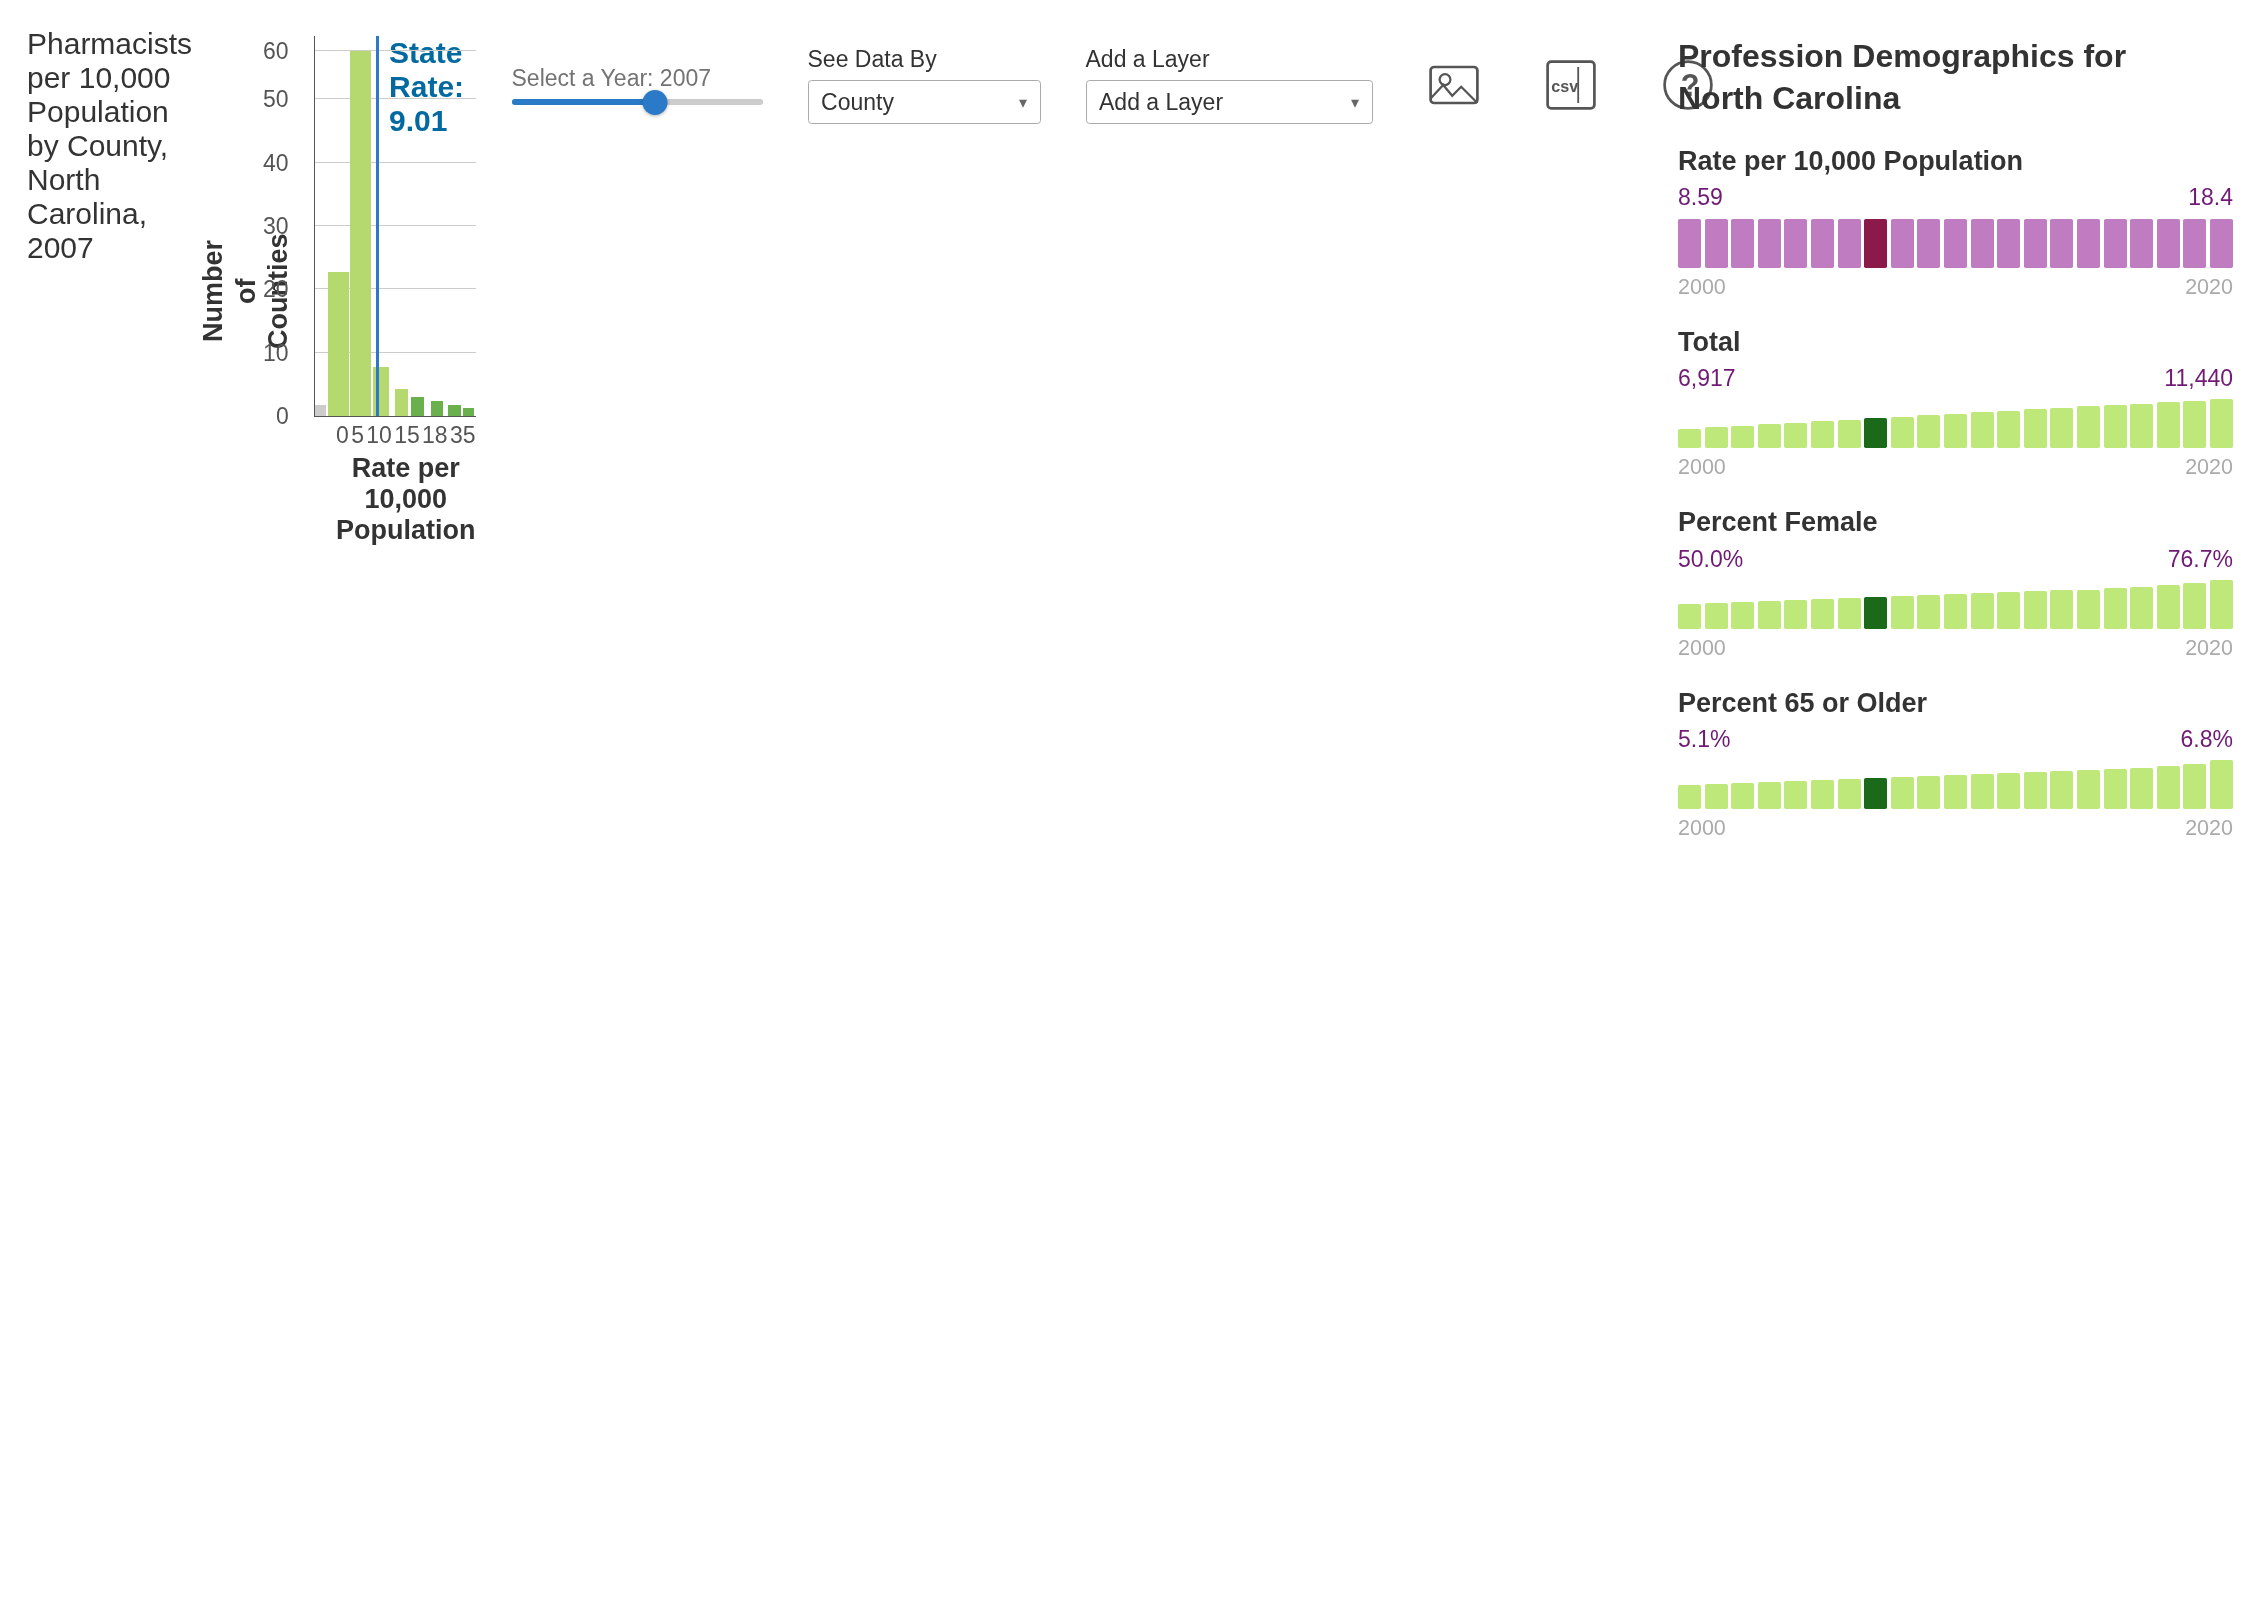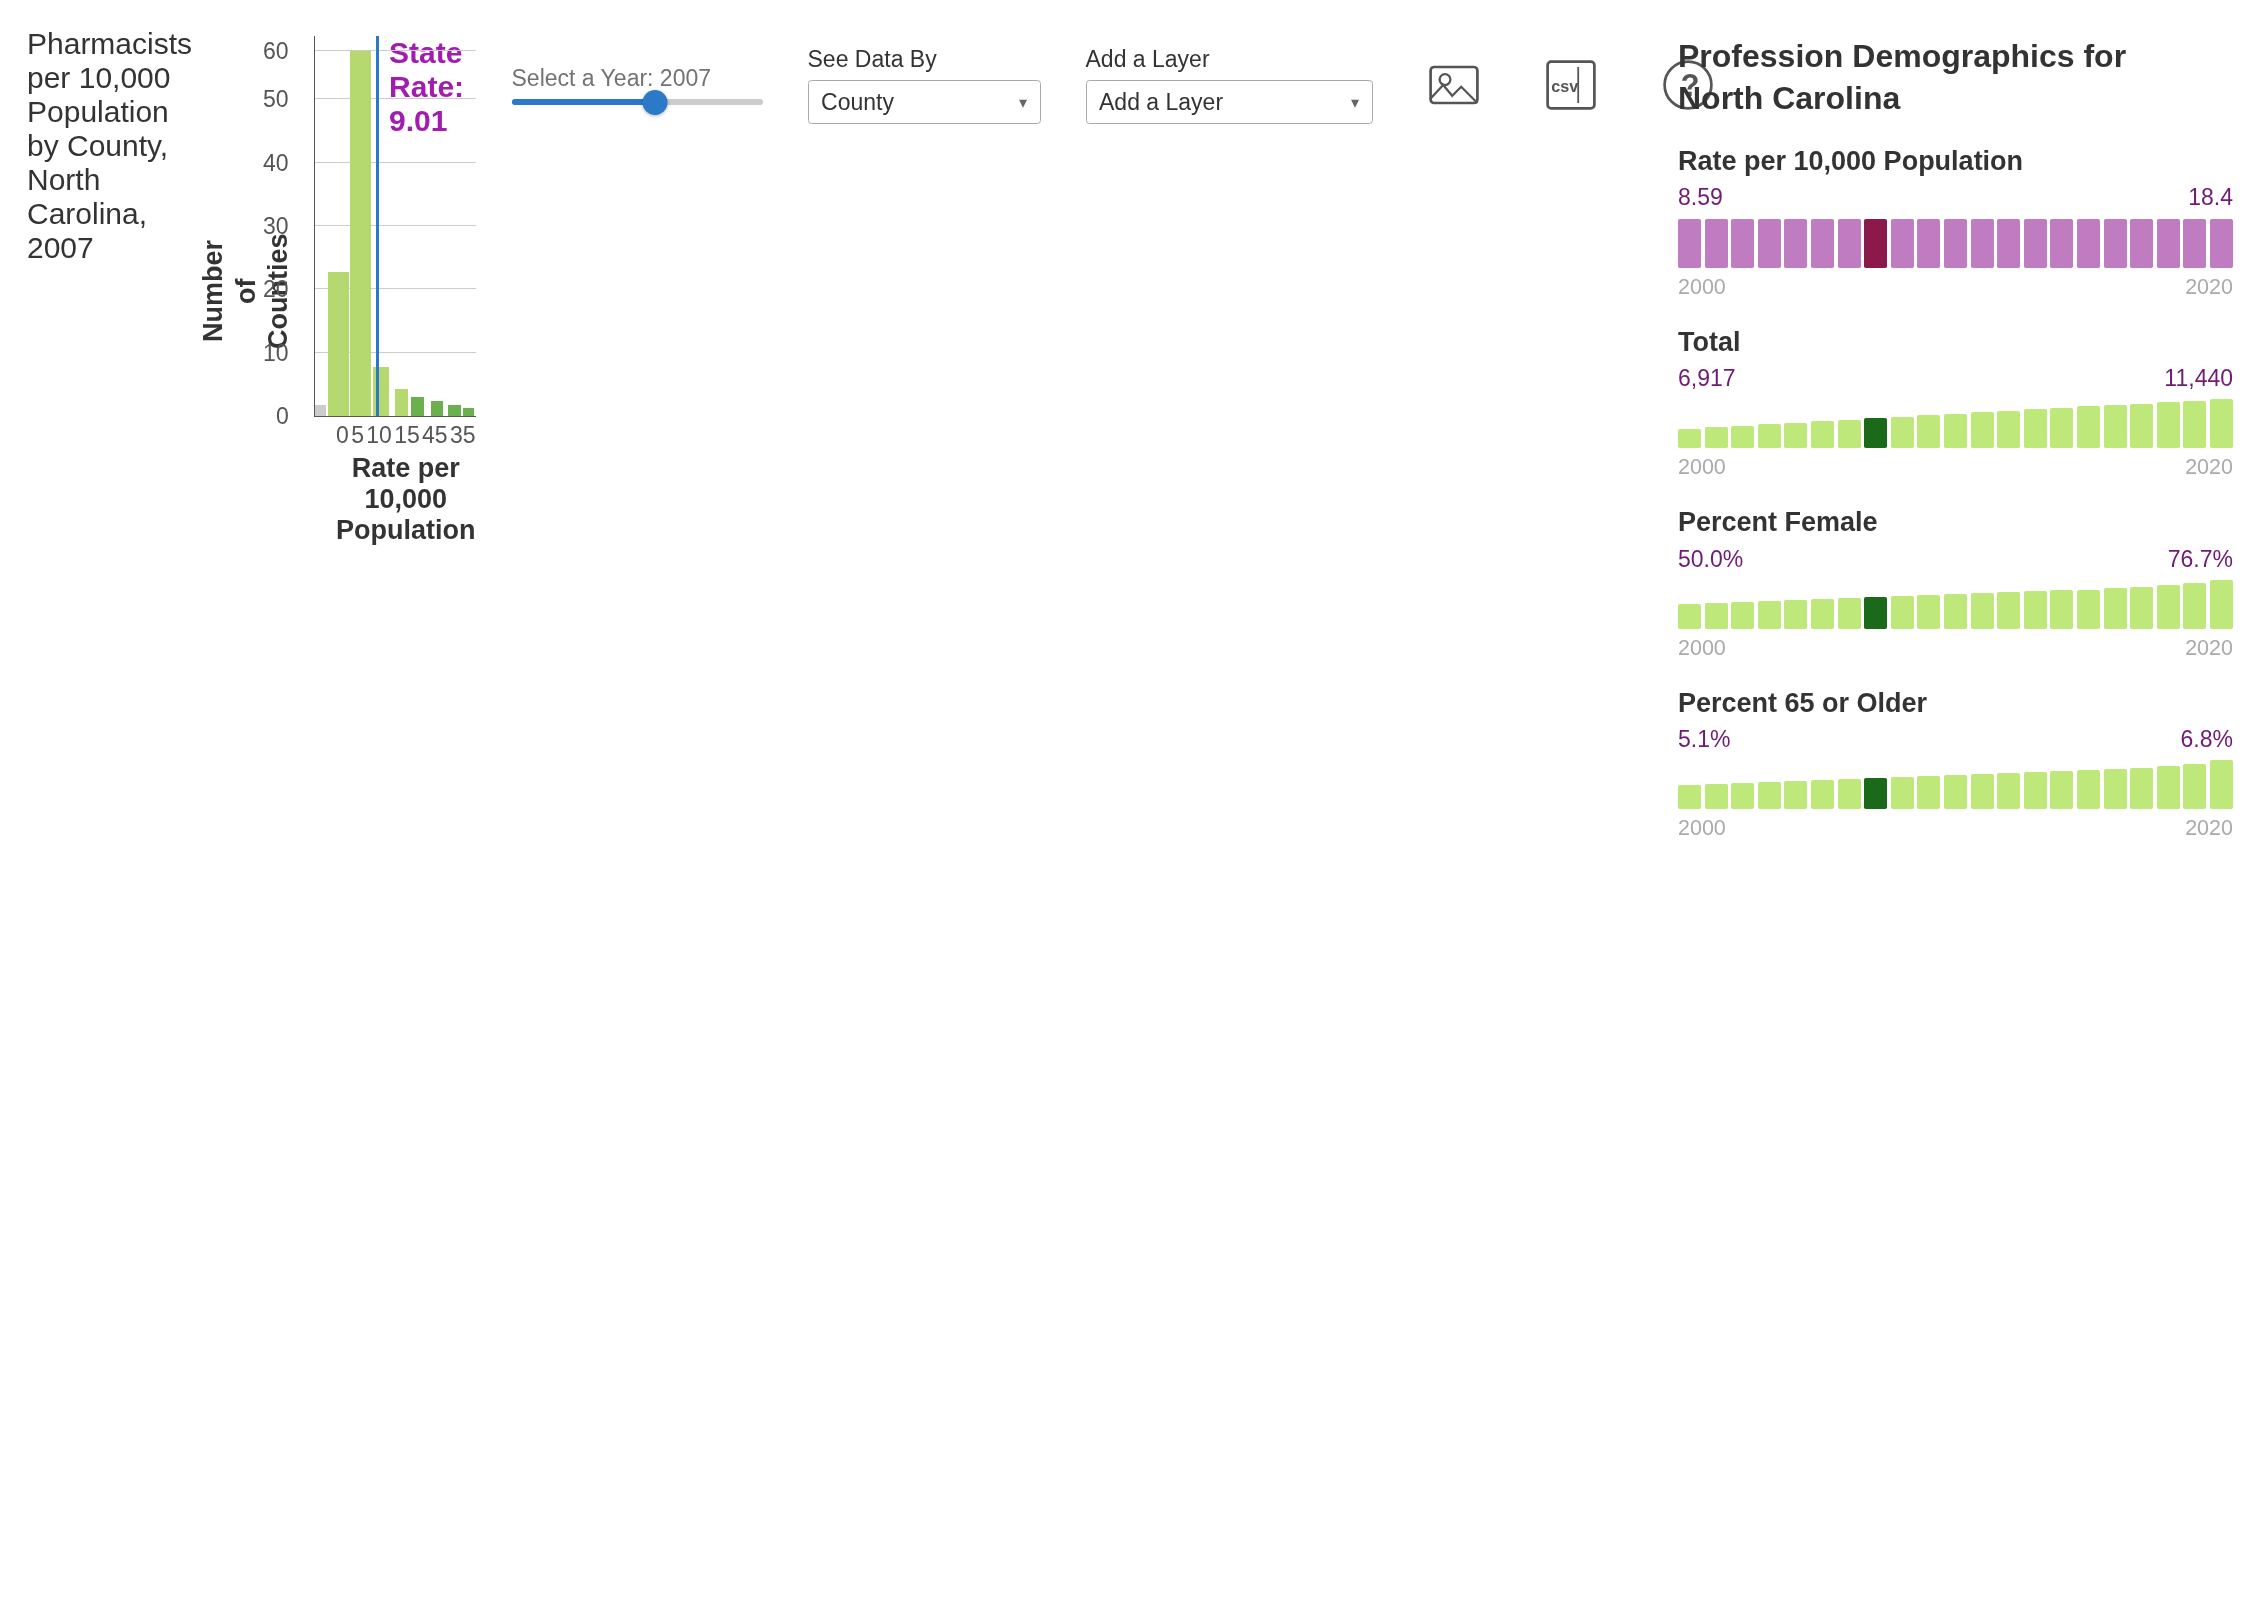--- a/index.html
+++ b/index.html
@@ -47,21 +47,21 @@
       height: 100%;
     }
     .histogram-area {
       height: 519px;
       display: flex;
       flex-direction: column;
       position: relative;
       padding: 9px 18px 0 18px;
     }
     .state-rate-label {
-      color: #a21caf;
+      color: #0369a1;
       font-size: 30px;
       font-weight: 600;
       position: absolute;
       top: 9px;
       left: 197px;
     }
     .histogram-chart {
       display: flex;
       flex: 1;
       position: relative;
@@ -389,21 +389,21 @@
             <div class="state-rate-line" style="left:38%; height:100%;"></div>
 
             <div style="position:absolute; left:0%; bottom:0; width:7%; height:3%; background:#ccc;"></div>
           </div>
 
           <div style="display:flex; justify-content:space-between; padding: 4.5px 0 0 54px; font-size:23px; color:#555;">
             <span>0</span>
             <span>5</span>
             <span>10</span>
             <span>15</span>
-            <span>45</span>
+            <span>18</span>
             <span>35</span>
           </div>
           <div class="hist-x-label" style="padding-left:54px;">Rate per 10,000 Population</div>
         </div>
       </div>
     </div>
 
     <div class="bottom-controls">
       <div class="year-control">
         <div class="year-label">Select a Year: 2007</div>

